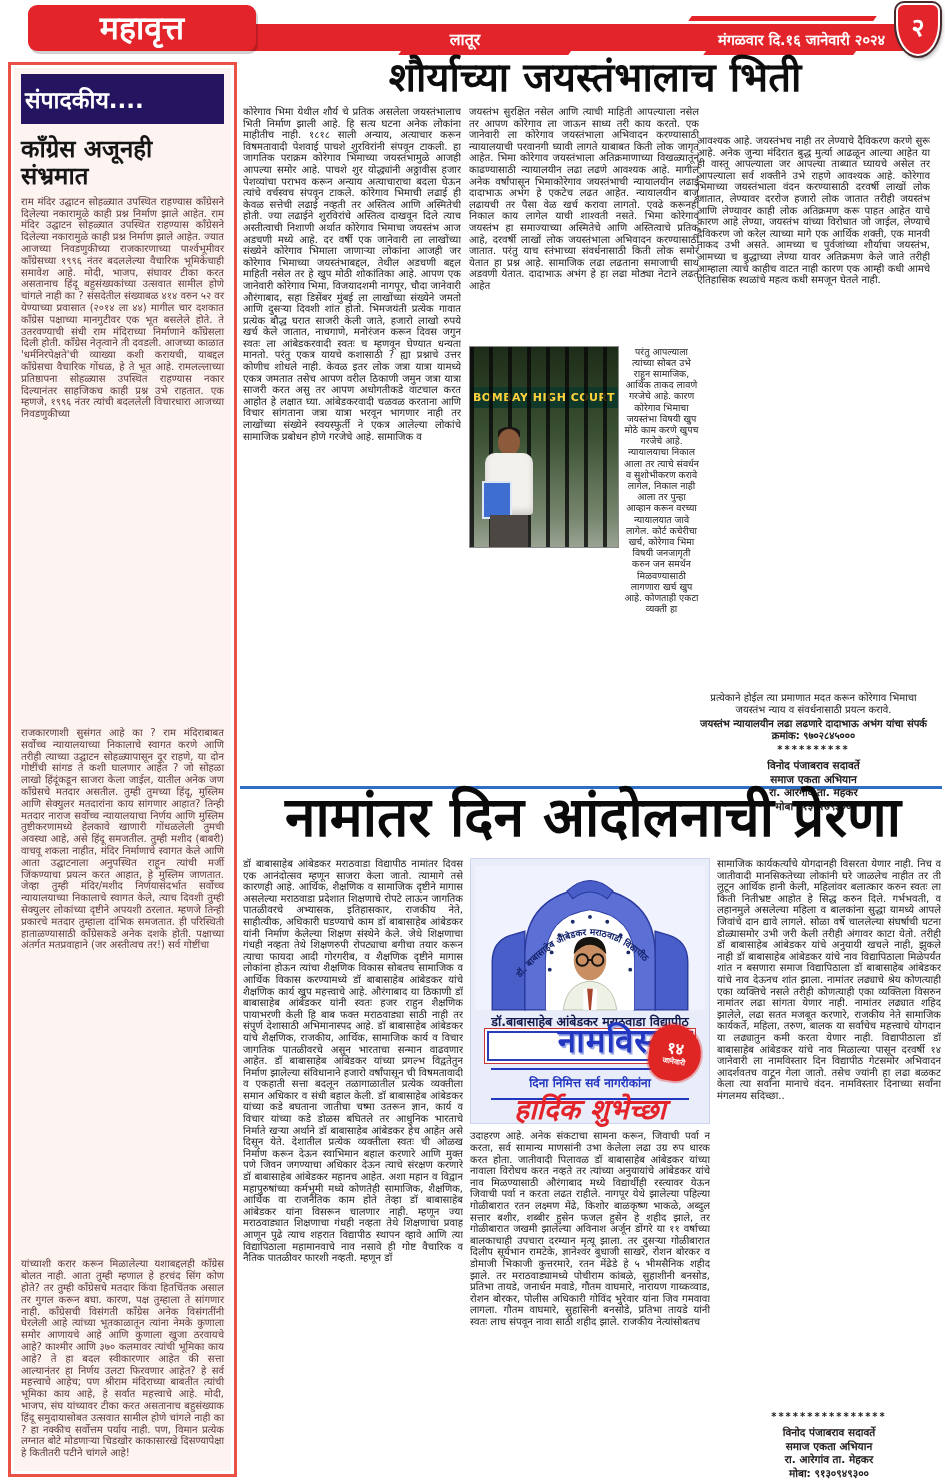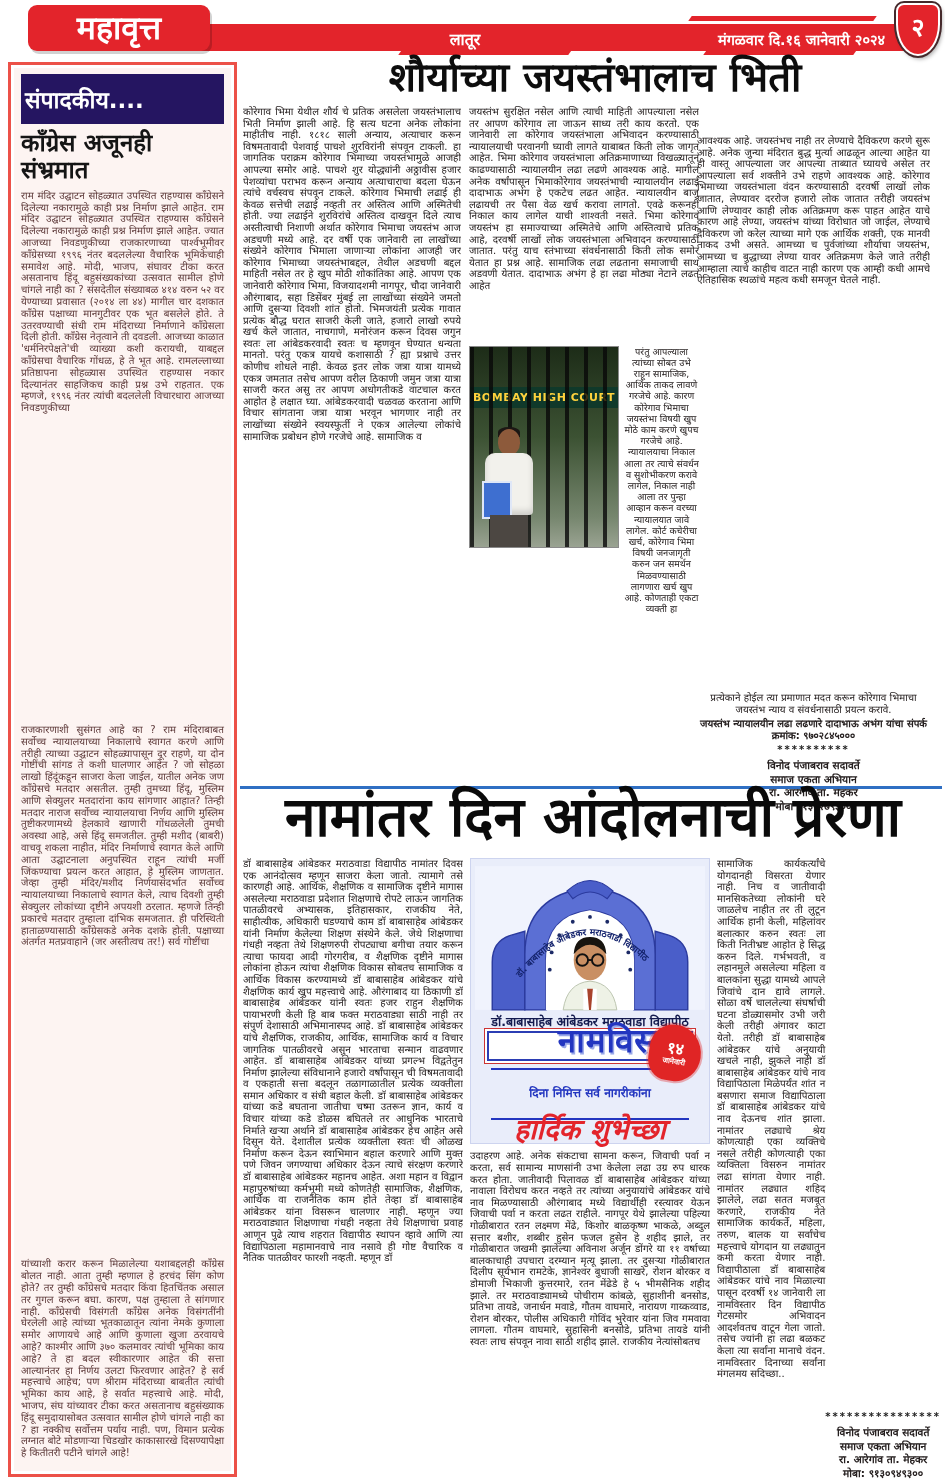--- a/index.html
+++ b/index.html
@@ -10,39 +10,39 @@
   .page{position:relative;width:945px;height:1483px;background:#ffffff;margin:0 auto;
         font-family:"DejaVu Sans",sans-serif;overflow:hidden;}
   
   .masthead{position:absolute;left:0;top:0;width:945px;height:58px;}
   .ribbon{position:absolute;left:150px;top:24px;width:760px;height:27px;background:var(--red);
           clip-path:polygon(0 0,99% 0,100% 100%,1% 100%,0 60%);}
   .sliv{position:absolute;background:var(--red);height:5px;transform:skewX(-35deg);}
   .sliv.s1{left:400px;top:50px;width:170px;}
   .sliv.s2{left:690px;top:16px;width:185px;}
   .sliv.s3{left:705px;top:50px;width:150px;}
-  .title-box{position:absolute;left:28px;top:5px;width:182px;height:46px;background:var(--red);
+  .title-box{position:absolute;left:28px;top:5px;width:228px;height:46px;background:var(--red);
              border-radius:9px;color:#fff;font-size:32px;font-weight:bold;text-align:center;
              line-height:46px;box-shadow:2px 3px 0 rgba(0,0,0,.18);}
   .m-city{position:absolute;left:390px;top:28px;width:150px;text-align:center;color:#fff;
           font-weight:bold;font-size:16px;}
   .m-date{position:absolute;left:615px;top:29px;width:270px;text-align:right;color:#fff;
           font-weight:bold;font-size:14.5px;}
   .shield{position:absolute;right:5px;top:3px;width:40px;height:49px;background:var(--red);
           border:2px solid #fff;border-radius:8px 8px 50% 50%/8px 8px 60% 60%;
           box-shadow:0 0 0 2px #45292b,2px 3px 4px rgba(0,0,0,.35);
           color:#fff;font-size:25px;font-weight:bold;text-align:center;line-height:46px;}
   
   .editorial{position:absolute;left:8px;top:62px;width:229px;height:1415px;box-sizing:border-box;
              background:#fdf4f2;border:3px solid #ec5148;box-shadow:inset 0 0 0 3px #fff;
              padding:9px 10px;display:flex;flex-direction:column;justify-content:space-between;
              overflow:hidden;}
   .ed-label{background:var(--navy);color:#fff;font-size:23px;font-weight:bold;
             padding:9px 4px;margin:0 0 5px;}
-  .ed-head{font-size:24px;font-weight:bold;color:#151515;margin:6px 0 6px;line-height:1.12;}
+  .ed-head{font-size:24px;font-weight:bold;color:#151515;margin:12px 0 6px;line-height:1.12;}
   .ed-body{font-size:10px;line-height:11.8px;text-align:justify;color:var(--edink);margin:0 0 6px;}
   
   .col{position:absolute;top:106px;height:678px;font-size:10px;line-height:11.6px;
        text-align:justify;color:var(--ink);overflow:hidden;}
   .col p{margin:0;}
   
   .a1-head{position:absolute;left:250px;top:56px;width:690px;margin:0;text-align:center;
            font-size:40px;font-weight:bold;color:#0d0d0d;line-height:1.05;}
   .c1{left:243px;width:218px;}
   .c2{left:469px;width:230px;}
@@ -73,38 +73,38 @@
   
   .divider{position:absolute;left:240px;top:786px;width:702px;height:3px;background:var(--linkblue);}
   
   .a2-head{position:absolute;left:245px;top:790px;width:696px;margin:0;text-align:center;
            font-size:55px;font-weight:bold;color:#0a0a0a;line-height:1;}
   .col2r{position:absolute;top:858px;height:622px;font-size:10px;line-height:11.6px;
          text-align:justify;color:var(--ink);overflow:hidden;}
   .col2r p{margin:0;}
   .d1{left:243px;width:220px;}
   .d2{left:470px;width:240px;}
-  .d3{left:717px;width:224px;display:flex;flex-direction:row;justify-content:space-between;}
+  .d3{left:717px;width:224px;display:flex;flex-direction:column;justify-content:space-between;}
   
   .gpanel{background:#e9edfa;border:1px solid #cdd4ef;padding:4px 4px 6px;margin-bottom:6px;}
   .gpanel svg{display:block;width:100%;height:150px;}
   .univ{font-size:12.5px;font-weight:bold;color:#131a4e;text-align:center;margin:3px 0 3px;}
   .titlebox{position:relative;margin:0 12px;border:2px solid #2b3db4;background:#fff;
             text-align:right;padding:2px 0 5px;box-shadow:0 0 0 2px #fff,0 0 0 3px #c33;}
   .gtitle{font-size:33px;font-weight:bold;color:var(--blue);letter-spacing:1px;
           text-shadow:1.5px 1.5px 0 #9aa8e8;}
   .splash{position:absolute;right:-10px;top:-8px;width:52px;height:56px;background:#e02525;
           border-radius:45% 55% 50% 40%;transform:rotate(8deg);color:#fff;display:flex;
           flex-direction:column;align-items:center;justify-content:center;font-weight:bold;
           box-shadow:0 0 0 2px rgba(224,37,37,.35);}
   .splash .big{font-size:16px;line-height:16px;}
   .splash .sml{font-size:7.5px;line-height:9px;}
   .greet1{font-size:12px;font-weight:bold;color:var(--blue);text-align:center;
           border-top:2px solid var(--blue);border-bottom:2px solid var(--blue);
-          margin:7px 16px 4px;padding:18px 0;}
+          margin:7px 16px 4px;padding:8px 0;}
   .greet2{font-size:28px;font-weight:bold;color:var(--red);text-align:center;margin:2px 0 2px;
           font-style:italic;}
 </style>
 </head>
 <body>
 
 <div class="page">
 
   <header class="masthead">
     <div class="ribbon"></div>

